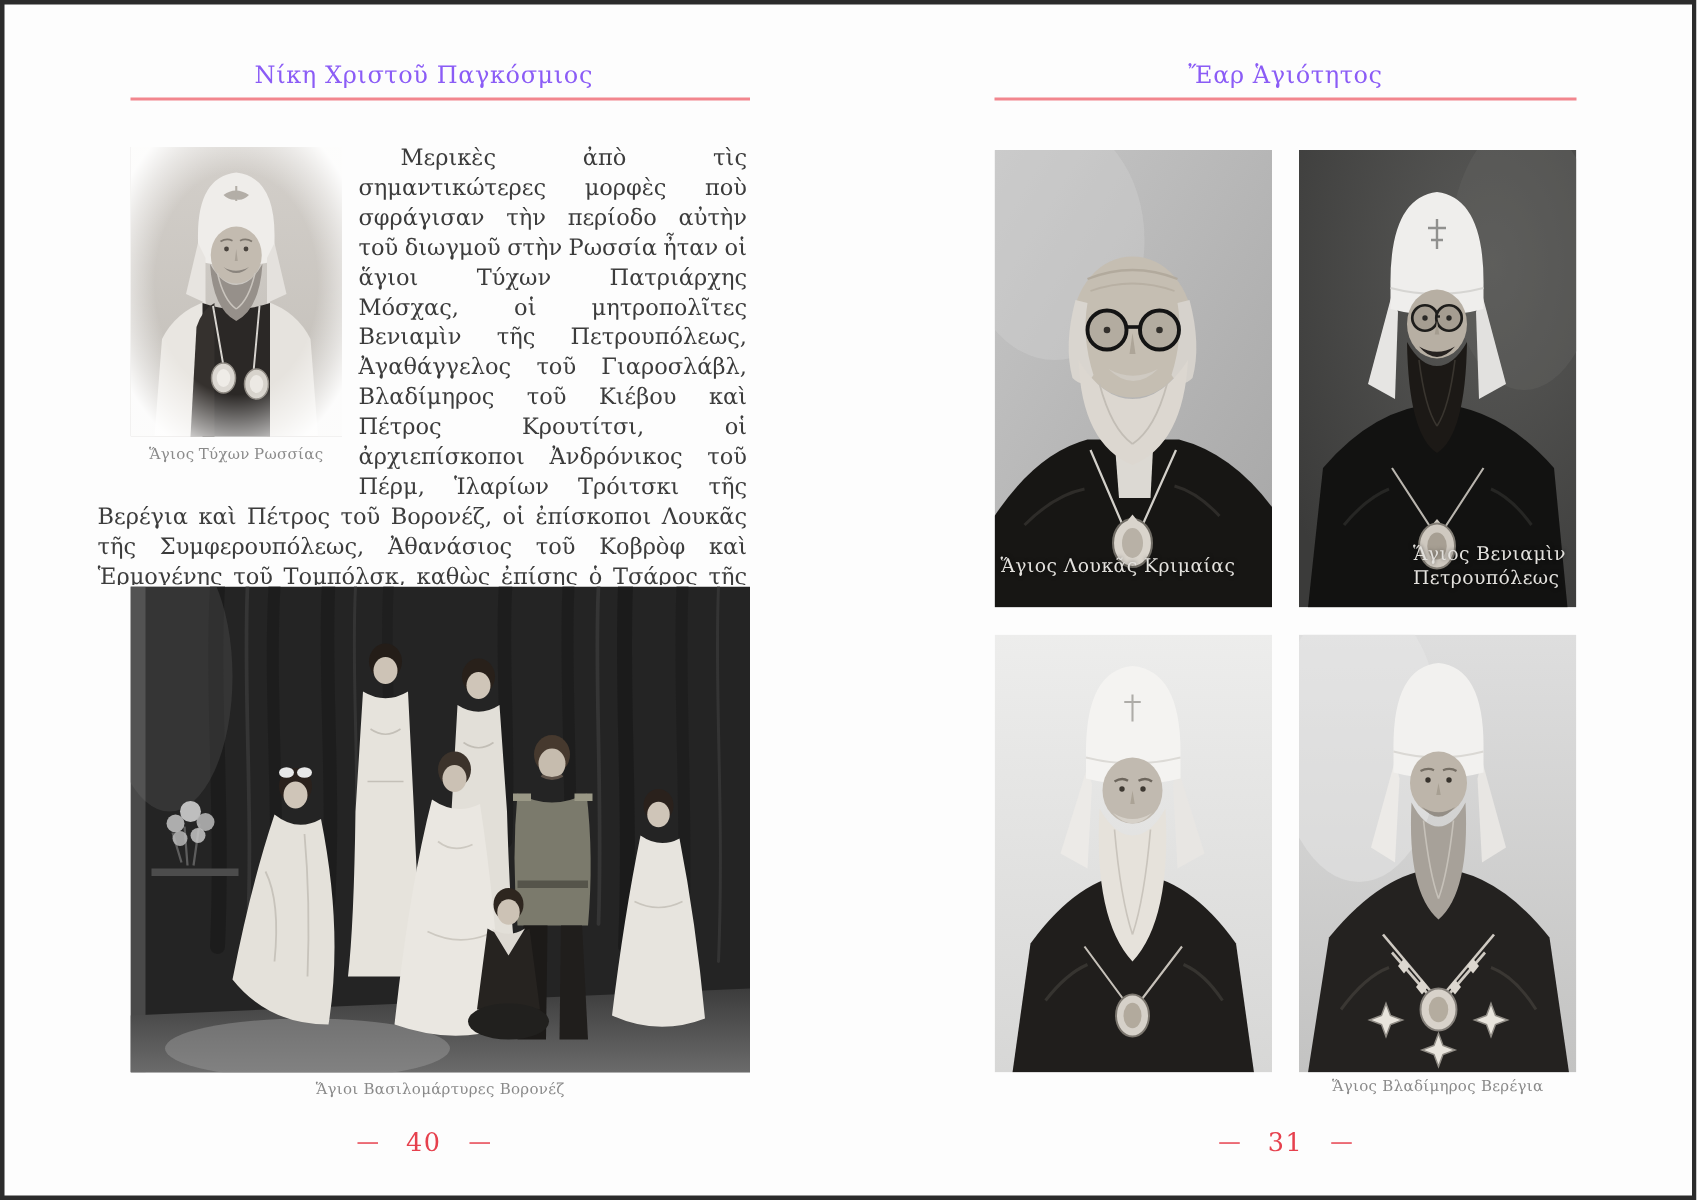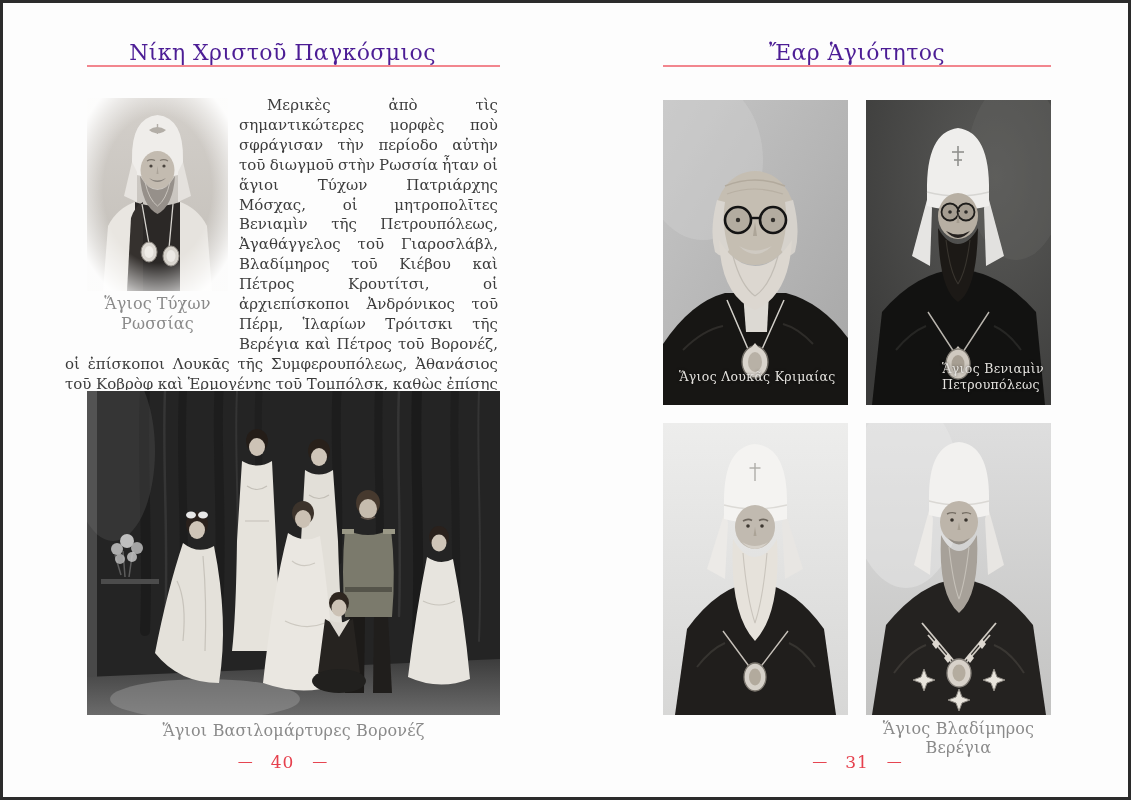--- a/index.html
+++ b/index.html
@@ -4,61 +4,61 @@
 <style>
   html,body{margin:0;padding:0;background:#ffffff;}
   .canvas{
     position:relative;width:1131px;height:800px;background:#fdfdfd;
     box-sizing:border-box;border:3px solid #2b2b2b;overflow:hidden;
     font-family:"DejaVu Serif", serif;
   }
   
   .running-head{
     position:absolute;top:37px;text-align:center;
-    font-size:22px;color:#4c1d95;letter-spacing:.4px;
+    font-size:16px;color:#8b5cf6;letter-spacing:.4px;
   }
   .head-left{left:62px;width:435px;}
   .head-right{left:660px;width:388px;}
   .head-rule{position:absolute;top:62px;height:2px;}
   .rule-left{left:84px;width:413px;}
   .rule-right{left:660px;width:388px;}
 
   
   .body-text{
     position:absolute;left:62px;top:93px;width:433px;height:294px;
     font-size:15px;line-height:19.9px;color:#3c3c3c;text-align:justify;
     overflow:hidden;word-spacing:-0.5px;
   }
   .body-text p{margin:0;text-indent:28px;}
   .fig-tikhon{
     float:left;width:141px;margin:2px 11px 6px 22px;
   }
   .fig-tikhon svg{display:block;width:141px;height:193px;}
   .caption{
-    font-size:16px;color:#8a8a8a;text-align:center;letter-spacing:.2px;
+    font-size:10px;color:#8a8a8a;text-align:center;letter-spacing:.2px;
     text-indent:0;
   }
   .fig-tikhon .caption{margin-top:3px;}
 
   .fig-romanov{position:absolute;left:84px;top:388px;width:413px;}
   .fig-romanov svg{display:block;width:413px;height:324px;}
   .caption-romanov{position:absolute;left:84px;top:718px;width:413px;}
 
   
   .photo{position:absolute;overflow:hidden;}
   .photo svg{display:block;}
   .ph-luke{left:660px;top:97px;width:185px;height:305px;}
   .ph-benjamin{left:863px;top:97px;width:185px;height:305px;}
   .ph-agath{left:660px;top:420px;width:185px;height:292px;}
   .ph-vladimir{left:863px;top:420px;width:185px;height:292px;}
   .overlay-caption{
     position:absolute;color:#e3e1dd;font-size:12.5px;letter-spacing:.3px;
     text-shadow:0 0 3px rgba(0,0,0,.55);line-height:16px;
   }
-  .oc-luke{left:16px;bottom:20px;text-align:center;}
+  .oc-luke{left:4px;bottom:20px;text-align:center;}
   .oc-benjamin{left:76px;bottom:12px;}
   .caption-agath{position:absolute;left:660px;top:716px;width:185px;}
   .caption-vladimir{position:absolute;left:863px;top:716px;width:185px;}
 
   
   .page-number{
     position:absolute;top:749px;display:flex;justify-content:center;
     align-items:center;gap:18px;font-size:17px;
   }
   .pn-left{left:62px;width:435px;}

